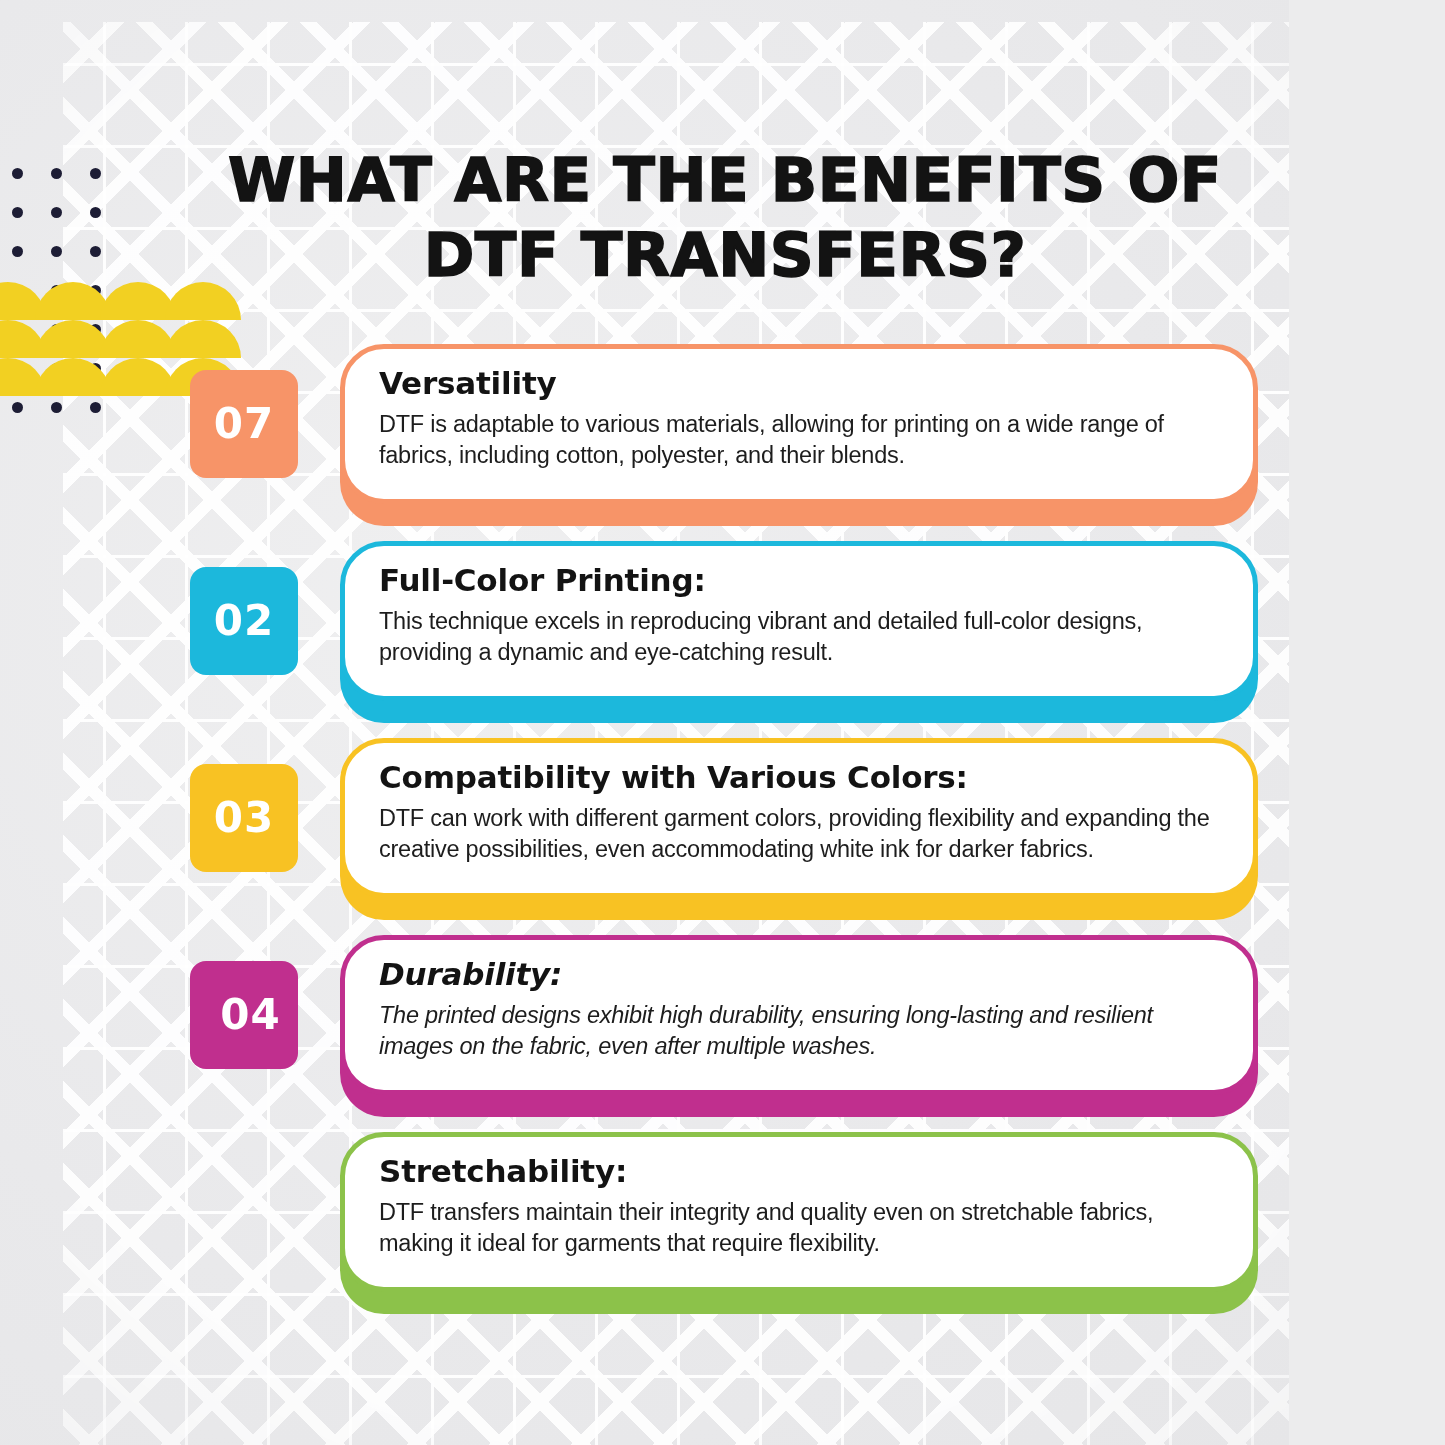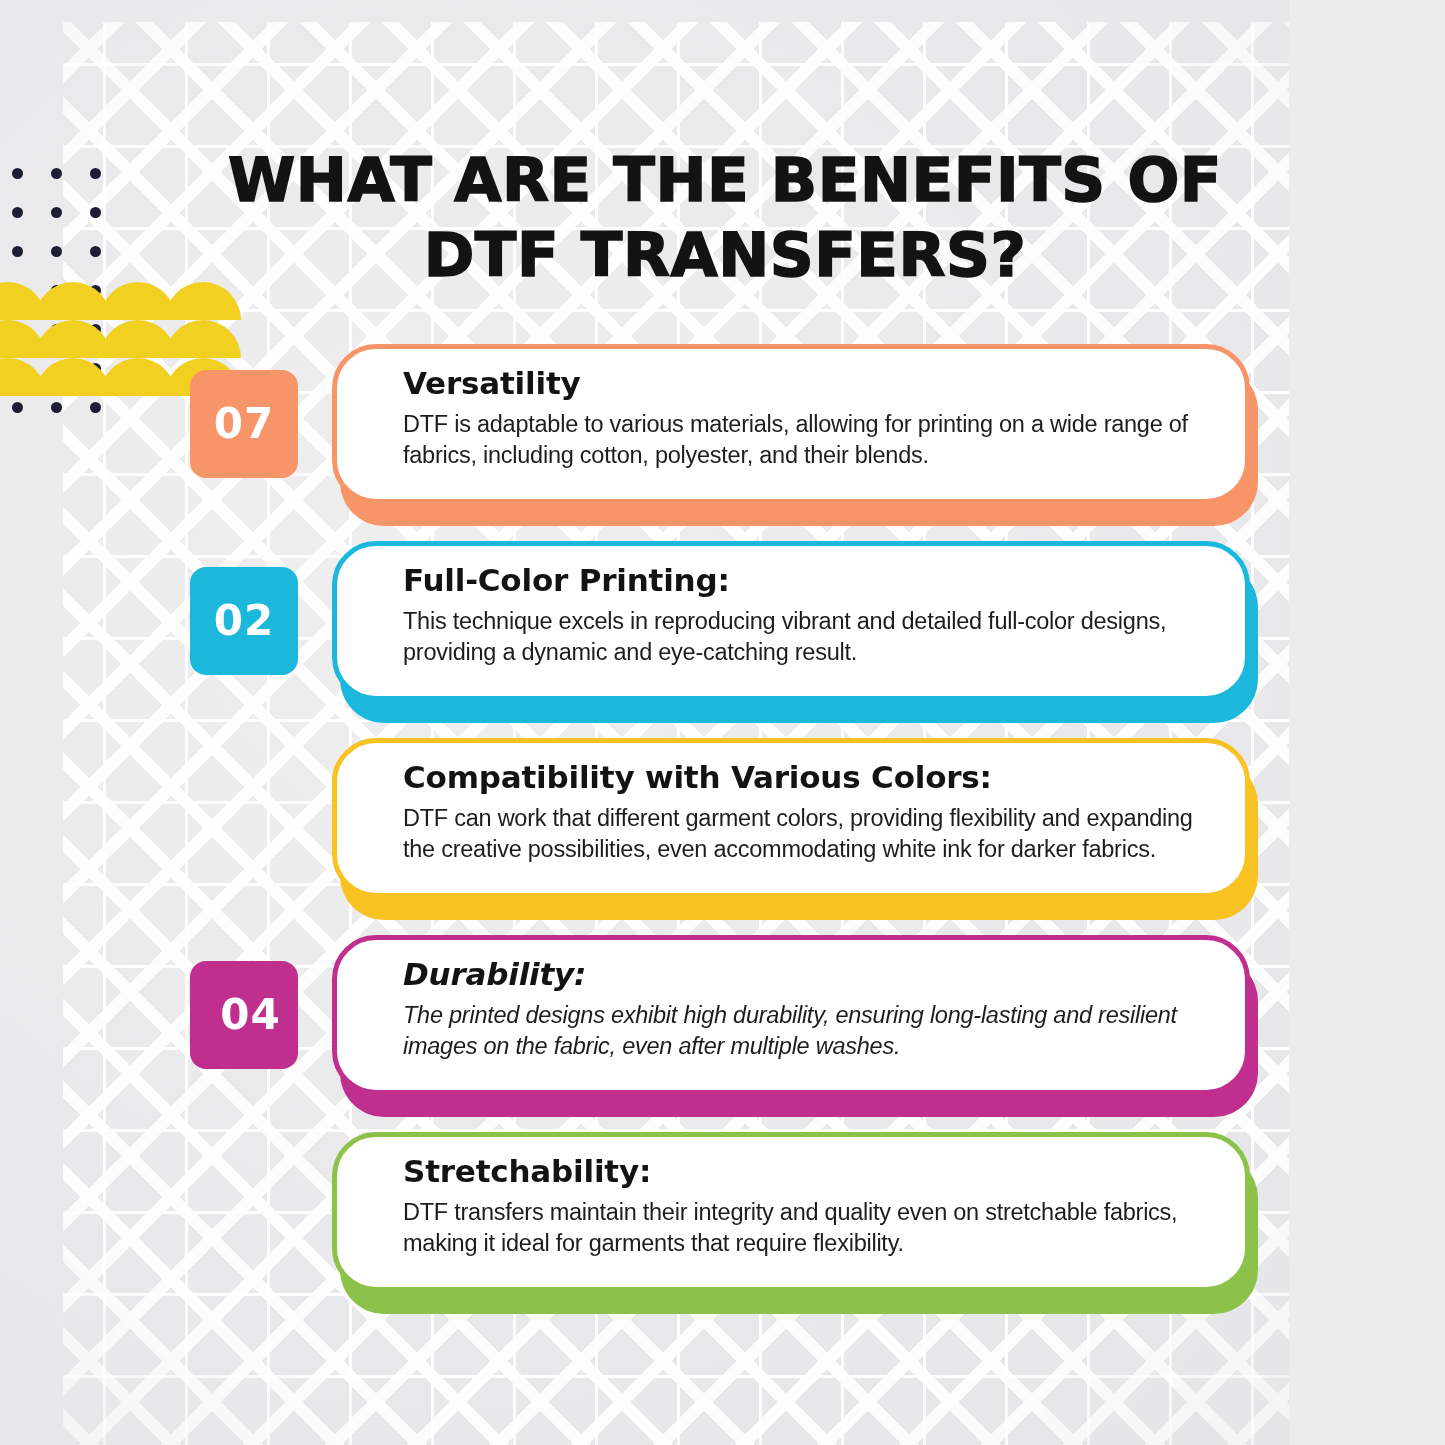--- a/index.html
+++ b/index.html
@@ -114,27 +114,27 @@
   .card-shadow {
     position:absolute;
     left:8px; top:22px;
     width:918px; height:160px;
     border-radius:44px;
     z-index:1;
   }
 
   .card {
     position:absolute;
-    left:0; top:0;
+    left:8px; top:0;
     width:918px; height:160px;
     background:#ffffff;
     border-radius:44px;
     border:5px solid #000;
     z-index:2;
-    padding:14px 34px 0 66px;
+    padding:14px 34px 0 34px;
   }
 
   .card h3 {
     font-family:"DejaVu Sans", sans-serif;
     font-weight:bold;
     font-size:31px;
     line-height:40px;
     color:#131313;
     letter-spacing:-0.2px;
     white-space:nowrap;
@@ -240,25 +240,26 @@
         <div class="badge" style="background: rgb(28, 184, 220); text-align: center;">02</div>
         <div class="card-wrap">
           <div class="card-shadow" style="background: rgb(28, 184, 220);"></div>
           <div class="card" style="border-color: rgb(28, 184, 220);">
             <h3>Full-Color Printing:</h3>
             <p>This technique excels in reproducing vibrant and detailed full-color designs, providing a dynamic and eye-catching result.</p>
           </div>
         </div>
       </div>
       <div class="row" style="top: 738px;">
+        <div class="badge" style="background: rgb(248, 194, 35);">03</div>
         <div class="card-wrap">
           <div class="card-shadow" style="background: rgb(248, 194, 35);"></div>
           <div class="card" style="border-color: rgb(248, 194, 35);">
             <h3>Compatibility with Various Colors:</h3>
-            <p>DTF can work that different garment colors, providing flexibility and expanding the creative possibilities, even accommodating white ink for darker fabrics.</p>
+            <p>DTF can work with different garment colors, providing flexibility and expanding the creative possibilities, even accommodating white ink for darker fabrics.</p>
           </div>
         </div>
       </div>
       <div class="row" style="top: 935px;">
         <div class="badge" style="background: rgb(192, 47, 142); padding-left: 13px;">04</div>
         <div class="card-wrap">
           <div class="card-shadow" style="background: rgb(192, 47, 142);"></div>
           <div class="card" style="border-color: rgb(192, 47, 142); font-style: italic;">
             <h3>Durability:</h3>
             <p>The printed designs exhibit high durability, ensuring long-lasting and resilient images on the fabric, even after multiple washes.</p>

